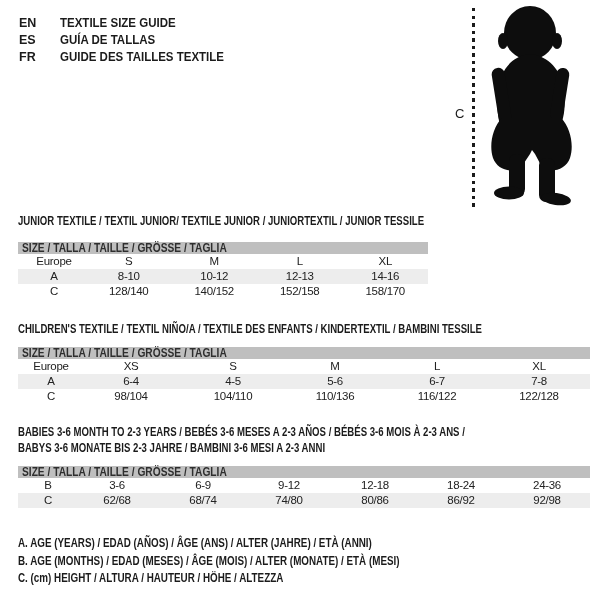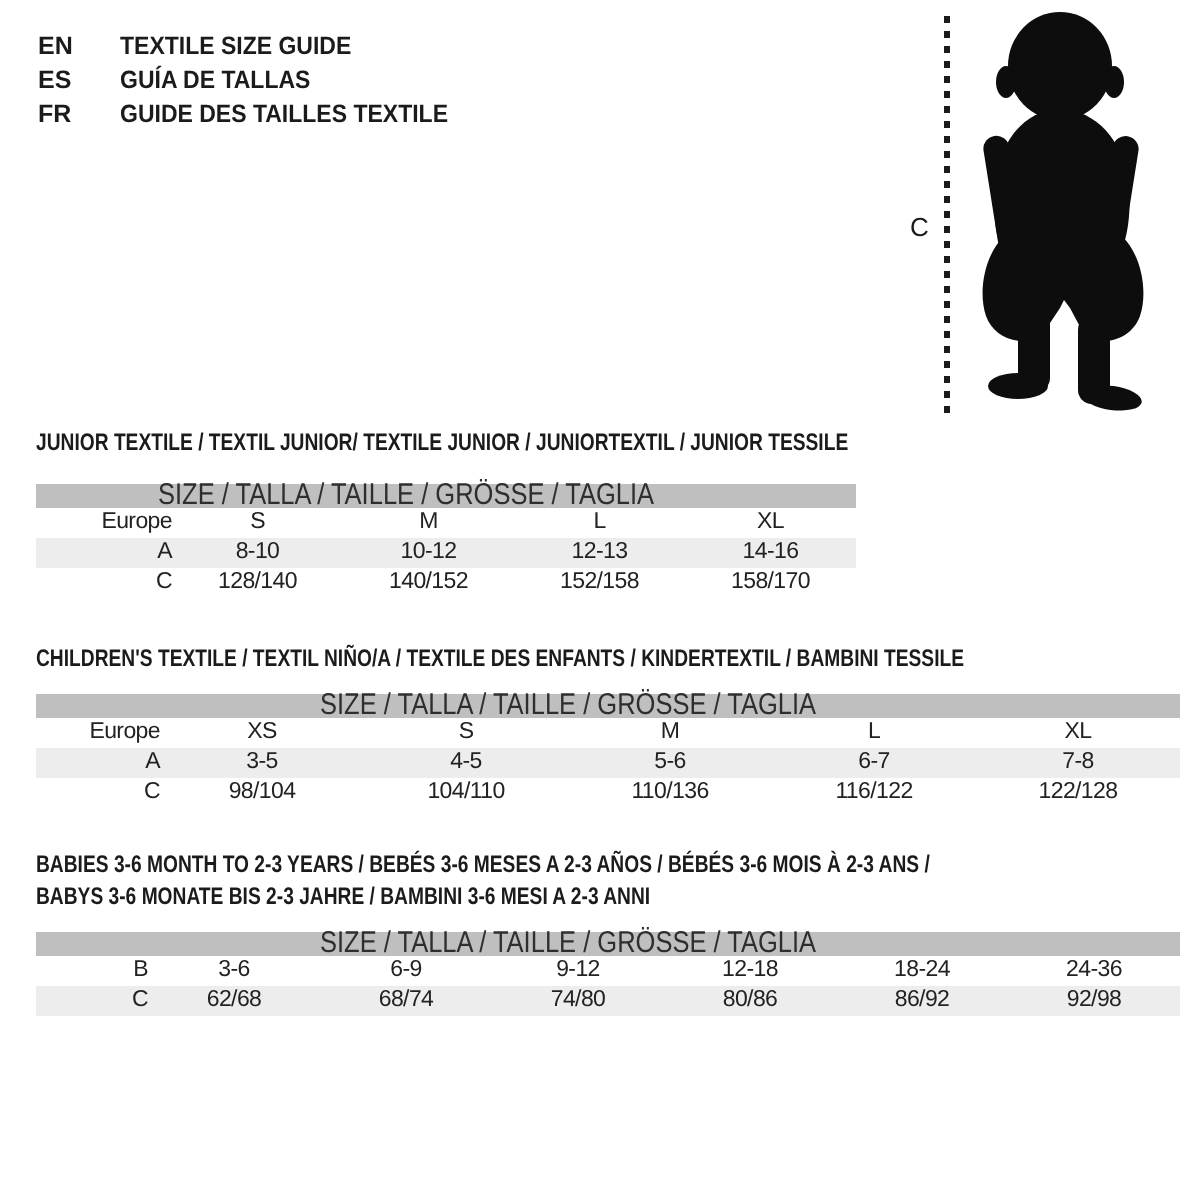--- a/index.html
+++ b/index.html
@@ -37,29 +37,29 @@
     transform:scaleX(0.80);transform-origin:0 0;
   }
   .sec-babies .sec-title{line-height:16px;}
   .sec-junior .sec-title{margin-bottom:13px;}
   .sec-children .sec-title{margin-bottom:10px;}
   .babies-table-gap{margin-top:10px;}
   
   table.size-table{border-collapse:collapse;width:100%;table-layout:fixed;}
   th.band{
     background:var(--band-bg);color:var(--band-ink);
-    font-weight:400;font-size:15px;height:12px;line-height:12px;
-    text-align:center;padding:0 0 0 4px;
+    font-weight:700;font-size:12px;height:12px;line-height:12px;
+    text-align:left;padding:0 0 0 4px;
   }
   .band-text{display:inline-block;white-space:nowrap;transform:scaleX(0.85);transform-origin:0 50%;}
   td{
     height:15px;line-height:15px;font-size:11.5px;letter-spacing:-0.3px;
     text-align:center;padding:0;color:#222;white-space:nowrap;overflow:visible;
   }
-  td.lbl{text-align:right;padding-left:4px;}
+  td.lbl{text-align:center;padding-left:4px;}
   tr.shade td{background:var(--stripe-bg);}
   .t-junior col.c-lbl{width:68px;}
   .t-children col.c-lbl{width:62px;}
   .t-babies col.c-lbl{width:56px;}
   
   .legend{position:absolute;left:18px;top:535px;}
   .legend-line{
     font-weight:700;font-size:12px;line-height:17.5px;white-space:nowrap;
     transform:scaleX(0.82);transform-origin:0 0;
   }
@@ -160,21 +160,21 @@
         <tr>
           <td class="lbl">Europe</td>
           <td>XS</td>
           <td>S</td>
           <td>M</td>
           <td>L</td>
           <td>XL</td>
         </tr>
         <tr class="shade">
           <td class="lbl">A</td>
-          <td>3-5</td>
+          <td>6-4</td>
           <td>4-5</td>
           <td>5-6</td>
           <td>6-7</td>
           <td>7-8</td>
         </tr>
         <tr>
           <td class="lbl">C</td>
           <td>98/104</td>
           <td>104/110</td>
           <td>110/136</td>
@@ -219,14 +219,19 @@
           <td>68/74</td>
           <td>74/80</td>
           <td>80/86</td>
           <td>86/92</td>
           <td>92/98</td>
         </tr>
       </tbody>
     </table>
   </div>
 
+  <div class="legend">
+    <div class="legend-line">A. AGE (YEARS) / EDAD (AÑOS) / ÂGE (ANS) / ALTER (JAHRE) / ETÀ (ANNI)</div>
+    <div class="legend-line">B. AGE (MONTHS) / EDAD (MESES) / ÂGE (MOIS) / ALTER (MONATE) / ETÀ (MESI)</div>
+    <div class="legend-line">C. (cm) HEIGHT / ALTURA / HAUTEUR / HÖHE / ALTEZZA</div>
+  </div>
 
 </div>
 
 </body></html>

